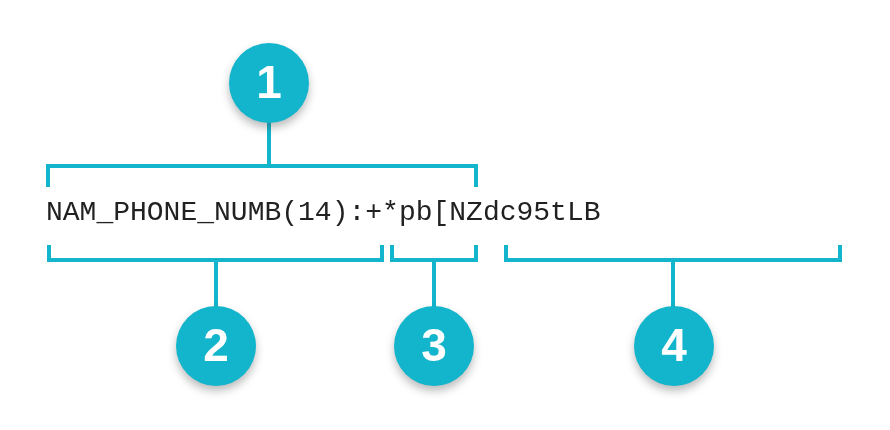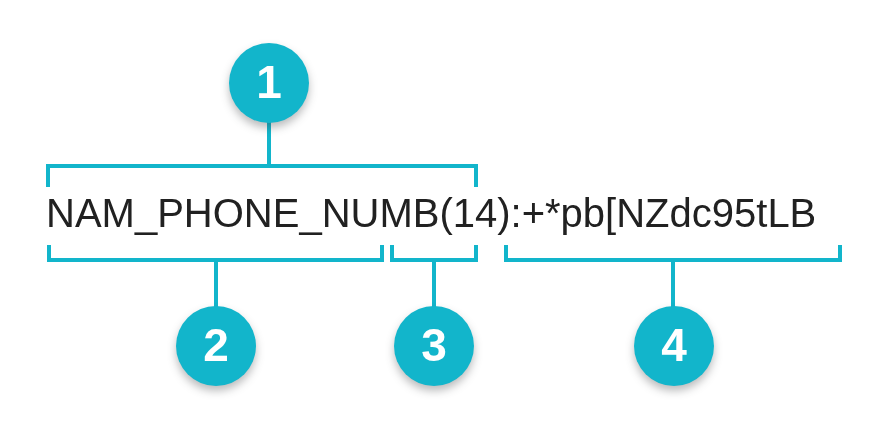--- a/index.html
+++ b/index.html
@@ -46,22 +46,22 @@
     top: 245px; height: 17px;
     border-top: none;
   }
   .bracket-2 { left: 47px;  width: 337px; }
   .bracket-3 { left: 390px; width: 88px; }
   .bracket-4 { left: 504px; width: 338px; }
   
   .record {
     position: absolute;
     left: 46px; top: 191px;
-    font-family: Liberation Sans, sans-serif;
-    font-size: 40px;
+    font-family: Liberation Mono, monospace;
+    font-size: 28px;
     line-height: 44px;
     font-weight: 500;
     color: var(--text);
     white-space: pre;
     letter-spacing: 0;
   }
   
   .circle {
     position: absolute;
     width: 80px; height: 80px;

